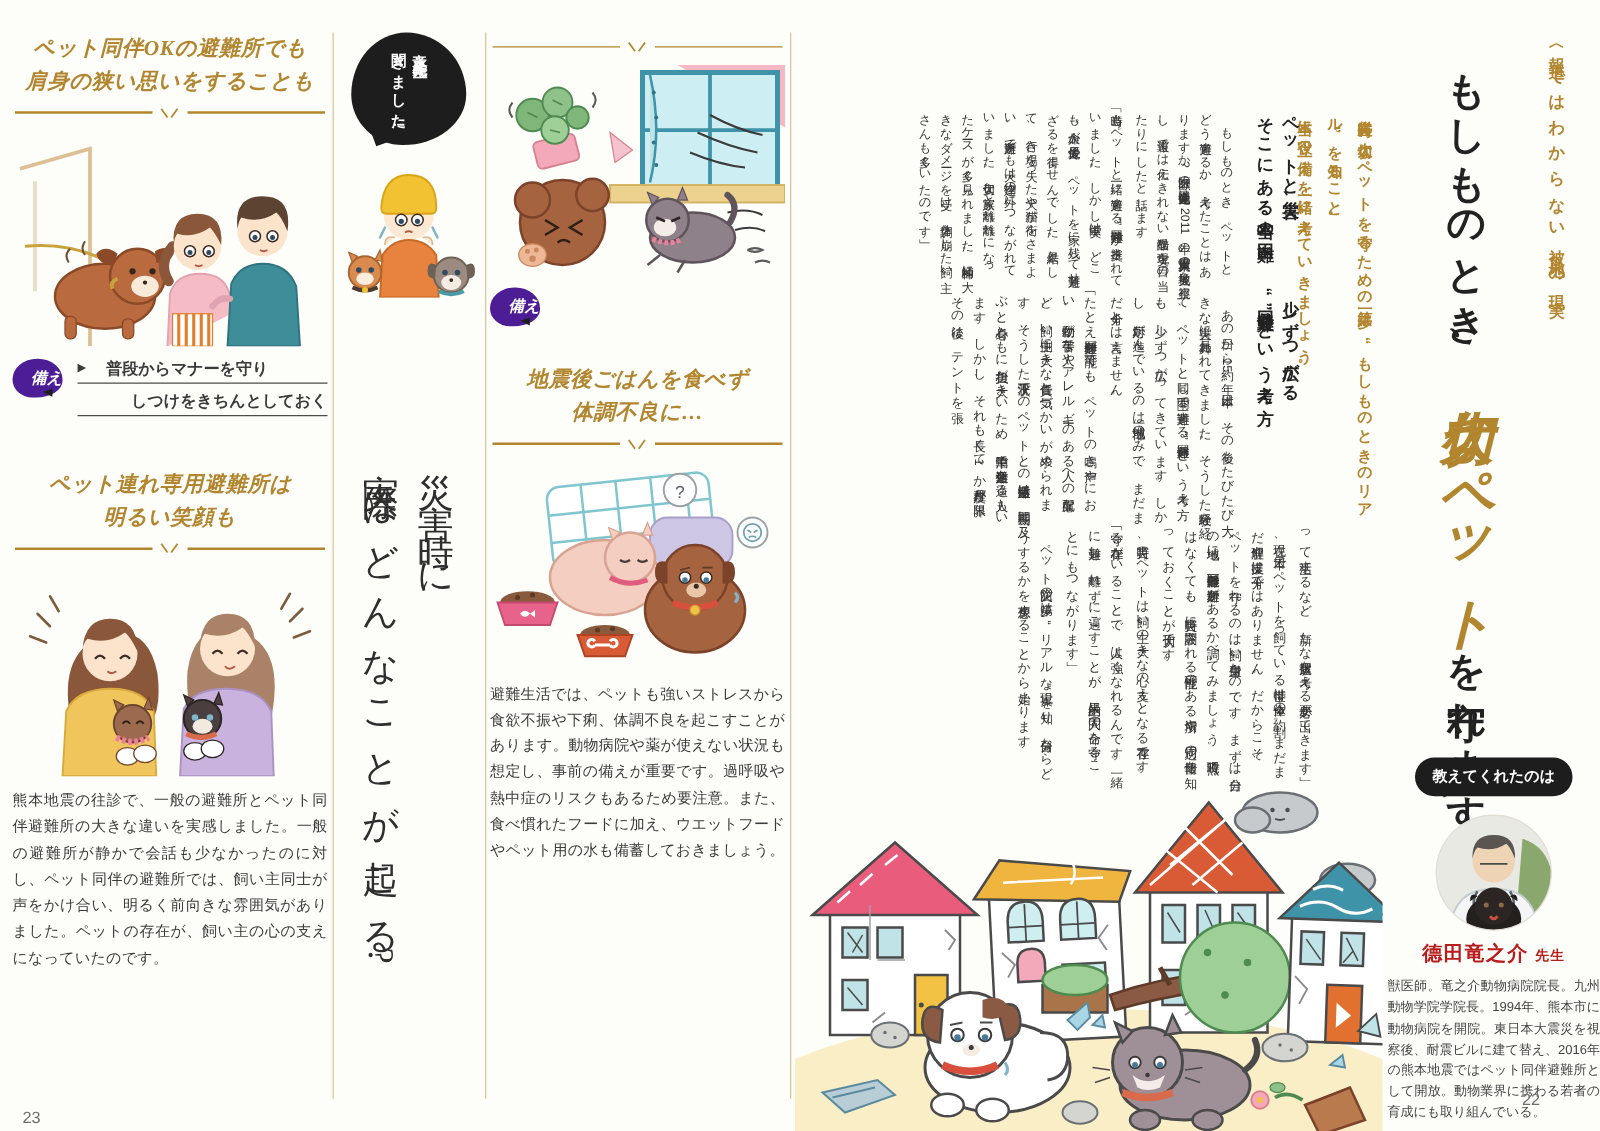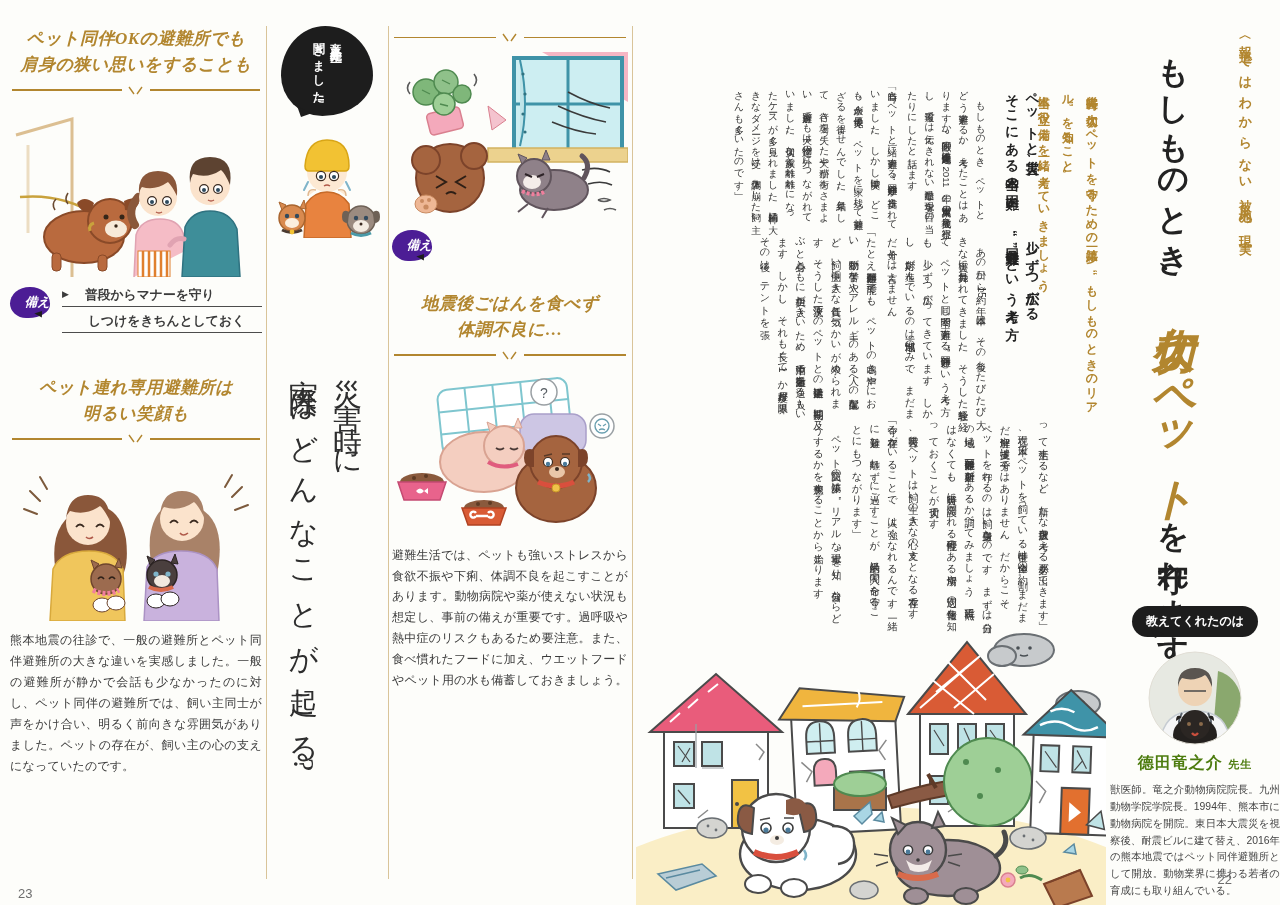--- a/index.html
+++ b/index.html
@@ -17,21 +17,21 @@
   .hdiv .ln{flex:1;height:1.5px;background:#b2862f;}
   .illo{display:block;margin:0 auto 9px auto;}
   .body{font-size:12px;line-height:1.74;text-align:justify;letter-spacing:.2px;margin:0;}
   .sonae{display:flex;align-items:flex-start;margin-top:10px;}
   .badge{position:relative;flex:0 0 auto;width:40px;height:31px;background:#4c1d95;border-radius:55% 55% 60% 45%/60% 60% 48% 52%;
          color:#fff;font-size:12.5px;font-style:italic;font-weight:bold;display:flex;align-items:center;justify-content:flex-end;}
   .badge::after{content:"";position:absolute;left:26px;bottom:-6px;border:6px solid transparent;border-top-color:#1d1d1d;border-right-width:2px;transform:rotate(-18deg);}
   .sonae-items{margin-left:12px;flex:1;}
   .sonae-line{font-size:12.8px;font-weight:bold;border-bottom:1.5px solid #4c4c4c;padding:0 0 3px 0;margin-bottom:6px;line-height:1.25;}
   .sonae-line .txt{margin-left:12px;}
-  .sonae-line.cont{padding-left:14px;}
+  .sonae-line.cont{padding-left:14px;text-align:right;}
   .arr{font-size:9px;vertical-align:2px;margin-right:4px;}
   .sec2gap{margin-top:36px;}
   
   .col-b{position:absolute;left:268px;top:24px;width:118px;height:856px;}
   .intbubble{position:relative;width:92px;height:90px;margin:2px auto 0 auto;background:#1d1d1d;border-radius:48% 52% 55% 45%/55% 55% 45% 45%;
              display:flex;align-items:center;justify-content:center;}
   .intbubble::after{content:"";position:absolute;left:12px;bottom:-9px;border:8px solid transparent;border-top-color:#1d1d1d;transform:rotate(25deg);}
   .intbubble .v{color:#fff;font-size:12px;font-weight:bold;letter-spacing:2px;height:76px;}
   .intbubble .v span{display:block;}
   .q-right,.q-left{position:absolute;font-family:"Liberation Serif","DejaVu Serif",serif;font-size:29px;color:#2e2e2e;}
@@ -55,21 +55,21 @@
   .band p{margin:0 0 0 3px;text-indent:1em;}
   .band p.q{text-indent:0;}
   
   .town{position:absolute;left:0;top:612px;}
   
   .profile{position:absolute;left:474px;top:606px;width:170px;text-align:center;}
   .pbubble{position:relative;display:inline-block;background:#1d1d1d;color:#fff;font-size:12px;font-weight:bold;
            padding:7px 14px;border-radius:16px;}
   .pbubble::after{content:"";position:absolute;left:16px;bottom:-8px;border:7px solid transparent;border-top-color:#1d1d1d;transform:rotate(20deg);}
   .photo{display:block;margin:14px auto 8px auto;border-radius:50%;}
-  .pname{font-size:16px;font-weight:bold;color:#4d7c0f;letter-spacing:1px;}
+  .pname{font-size:16px;font-weight:bold;color:#b91c1c;letter-spacing:1px;}
   .pname small{font-size:11px;font-weight:bold;}
   .pbio{margin-top:8px;font-size:10.4px;line-height:1.62;text-align:justify;color:#444;}
   .pagenum{position:absolute;font-size:13px;color:#6d6d6d;}
   #pn-left{left:18px;bottom:4px;}
   #pn-right{right:48px;bottom:18px;}
 </style>
 </head>
 <body>
 
 <div class="spread">

